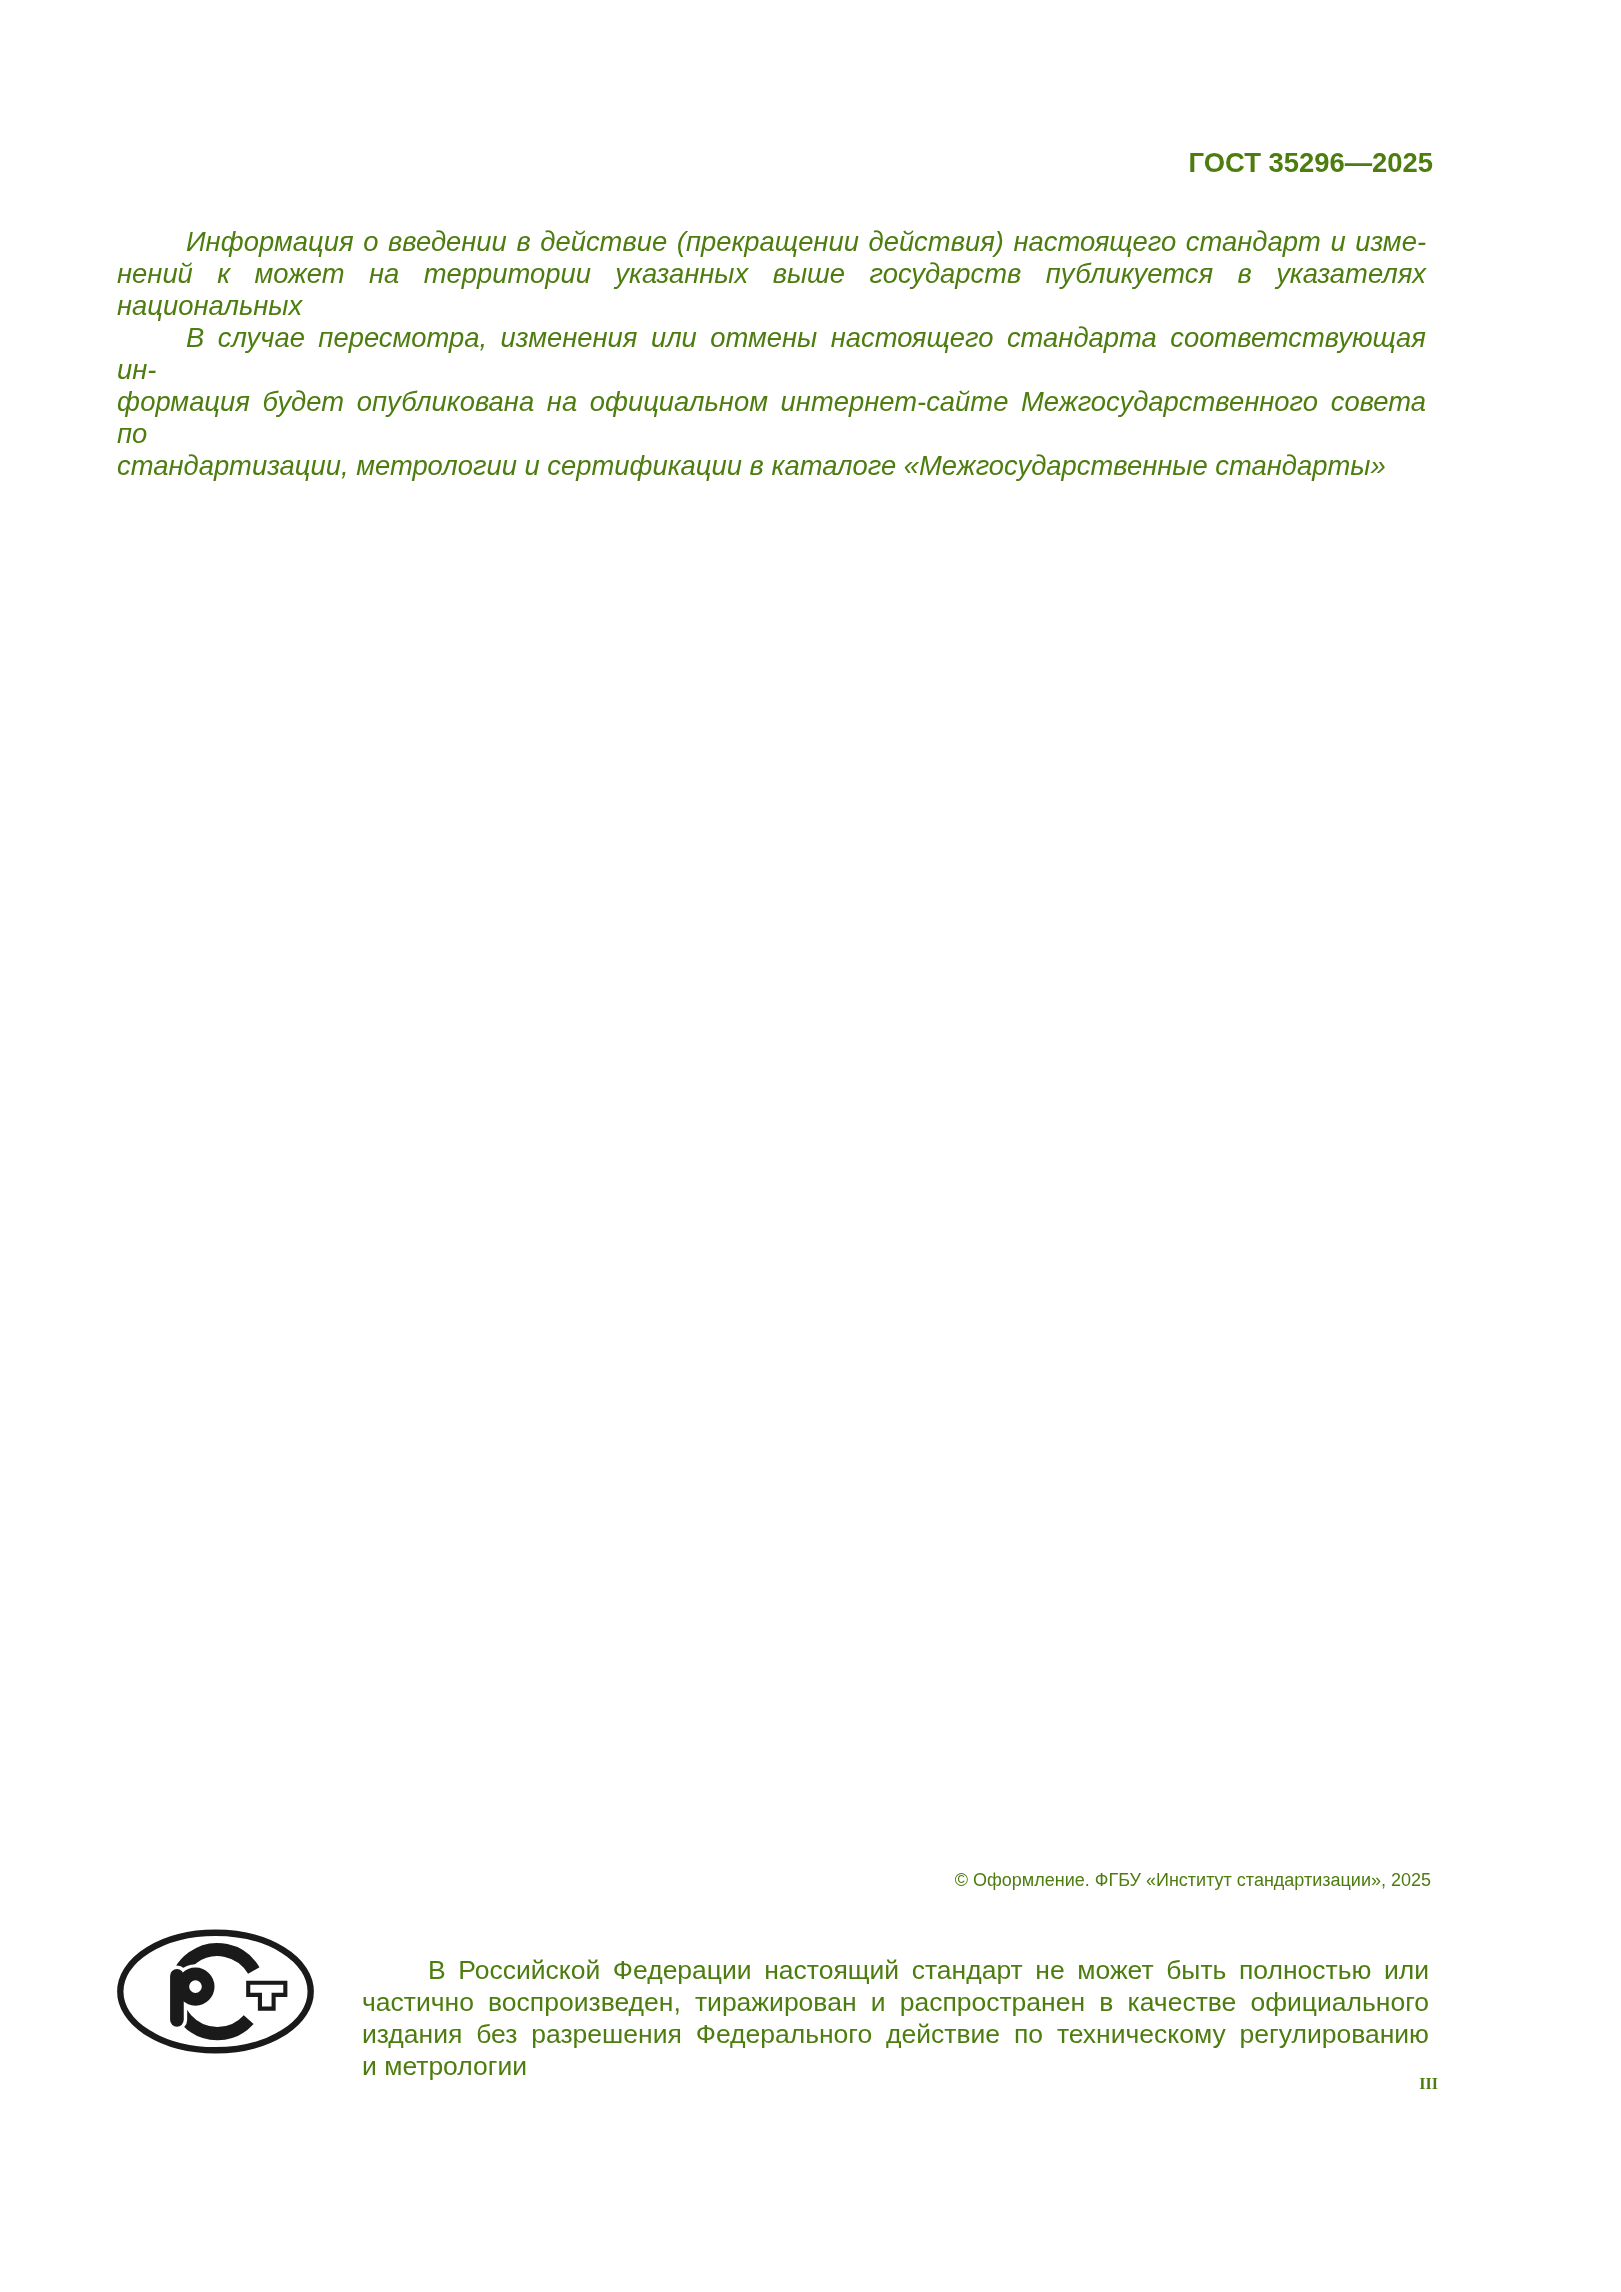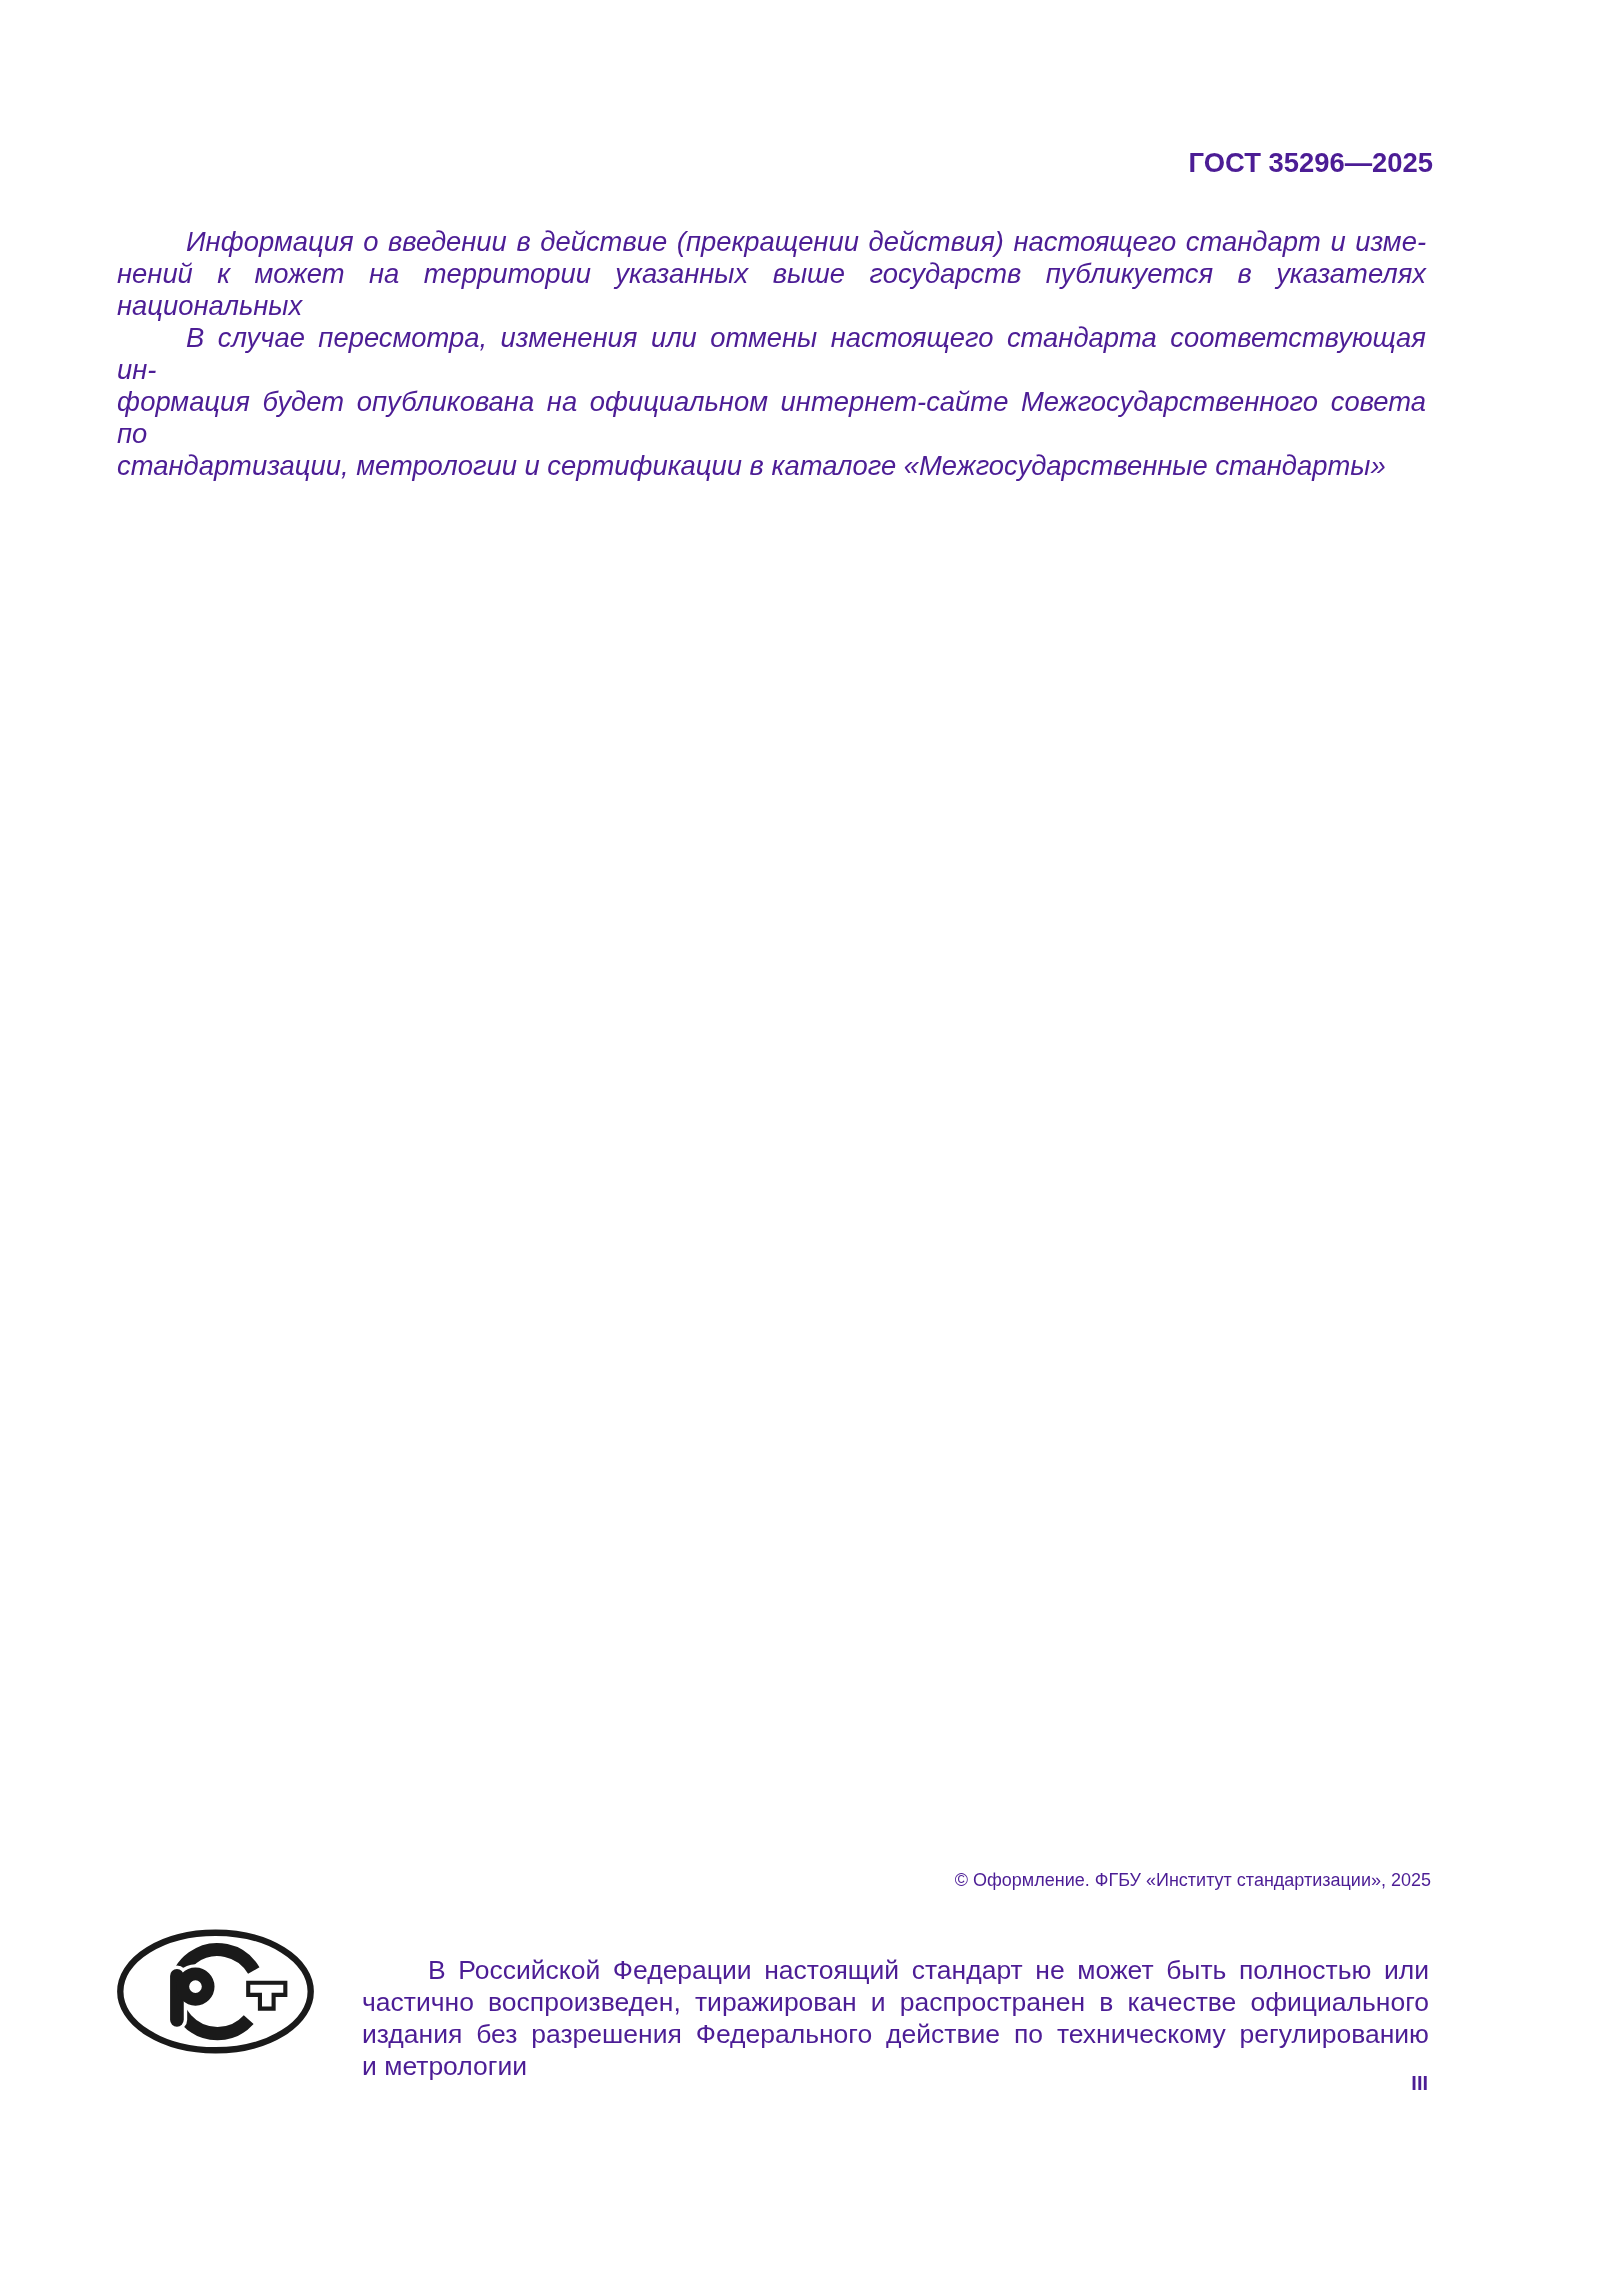--- a/index.html
+++ b/index.html
@@ -2,21 +2,21 @@
 <html lang="ru"><head>
 <meta charset="utf-8">
 <title>ГОСТ 35296—2025 — страница III</title>
 <style>
   html, body { margin: 0; padding: 0; background: #ffffff; }
   .page {
     position: relative;
     width: 1621px;
     height: 2293px;
     background: #ffffff;
-    color: #4c1d95;
+    color: #4d7c0f;
     font-family: "Liberation Sans", sans-serif;
     overflow: hidden;
   }
 
   .doc-code {
     position: absolute;
     top: 148px;
     right: 188px;
     font-size: 27.4px;
     line-height: 29px;
@@ -63,24 +63,25 @@
     top: 1930px;
     width: 1067px;
     font-size: 26.5px;
     line-height: 32px;
     margin-top: 24px;
   }
 
   .page-number {
     position: absolute;
     top: 2071px;
-    right: 193px;
-    font-size: 20px;
+    right: 183px;
+    font-size: 16px;
     line-height: 25.5px;
     font-weight: 700;
+    font-family: Liberation Serif, serif;
   }
 </style>
 </head>
 <body>
 
 <div class="page">
 
   <div class="doc-code">ГОСТ 35296—2025</div>
 
   <div class="intro">

